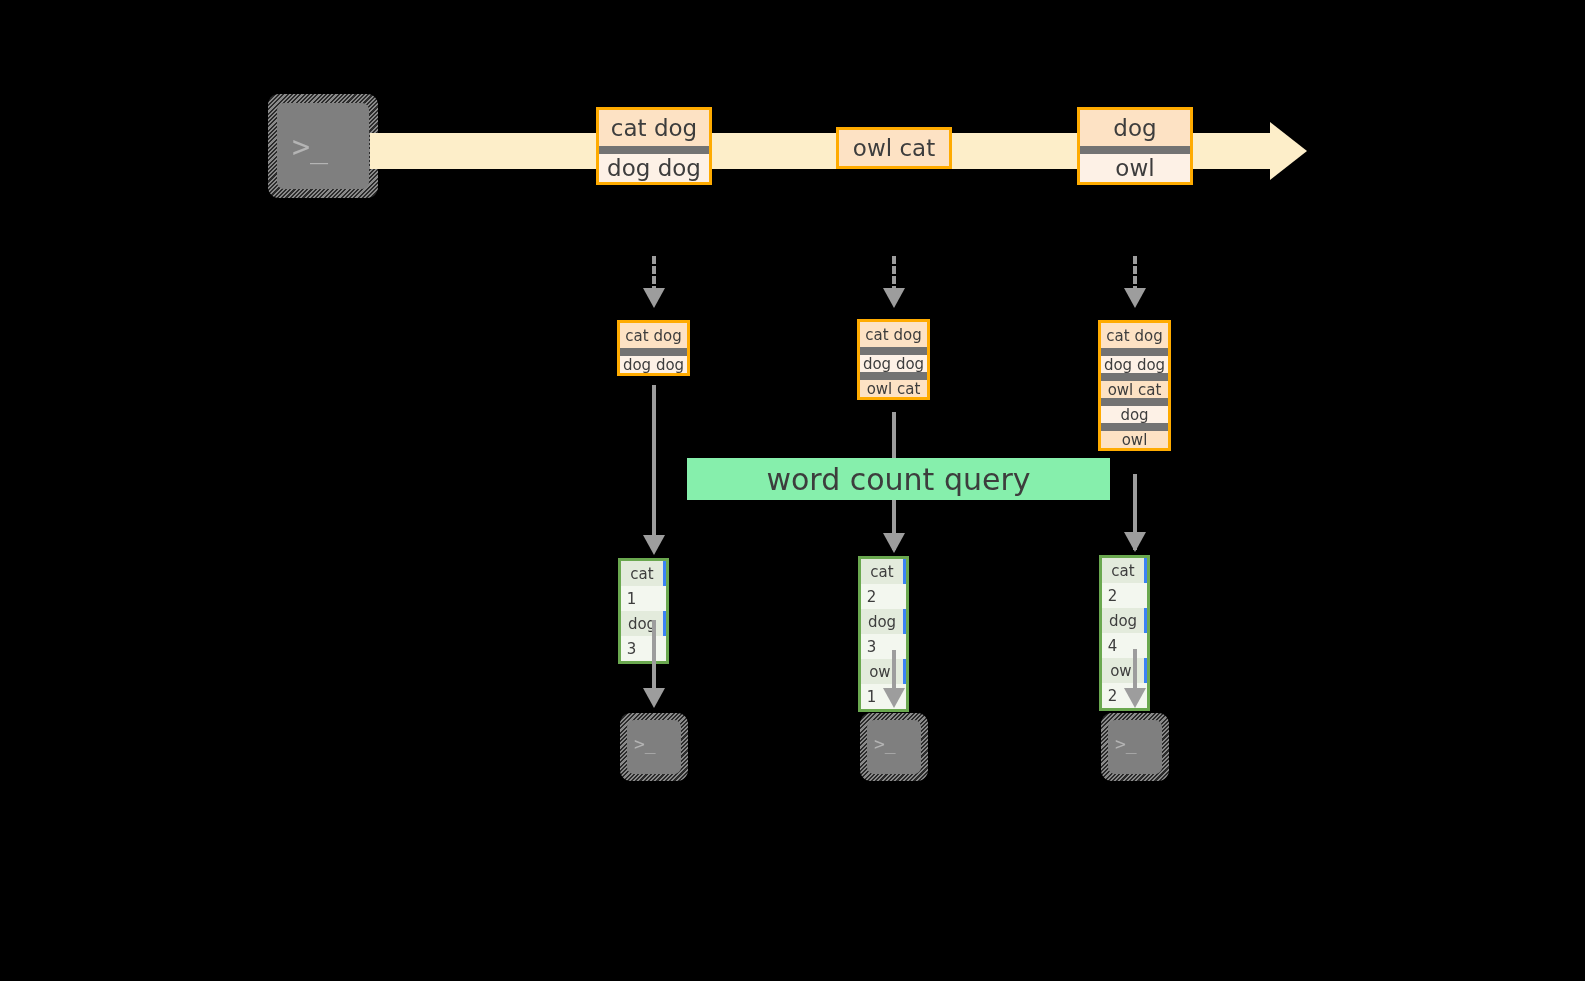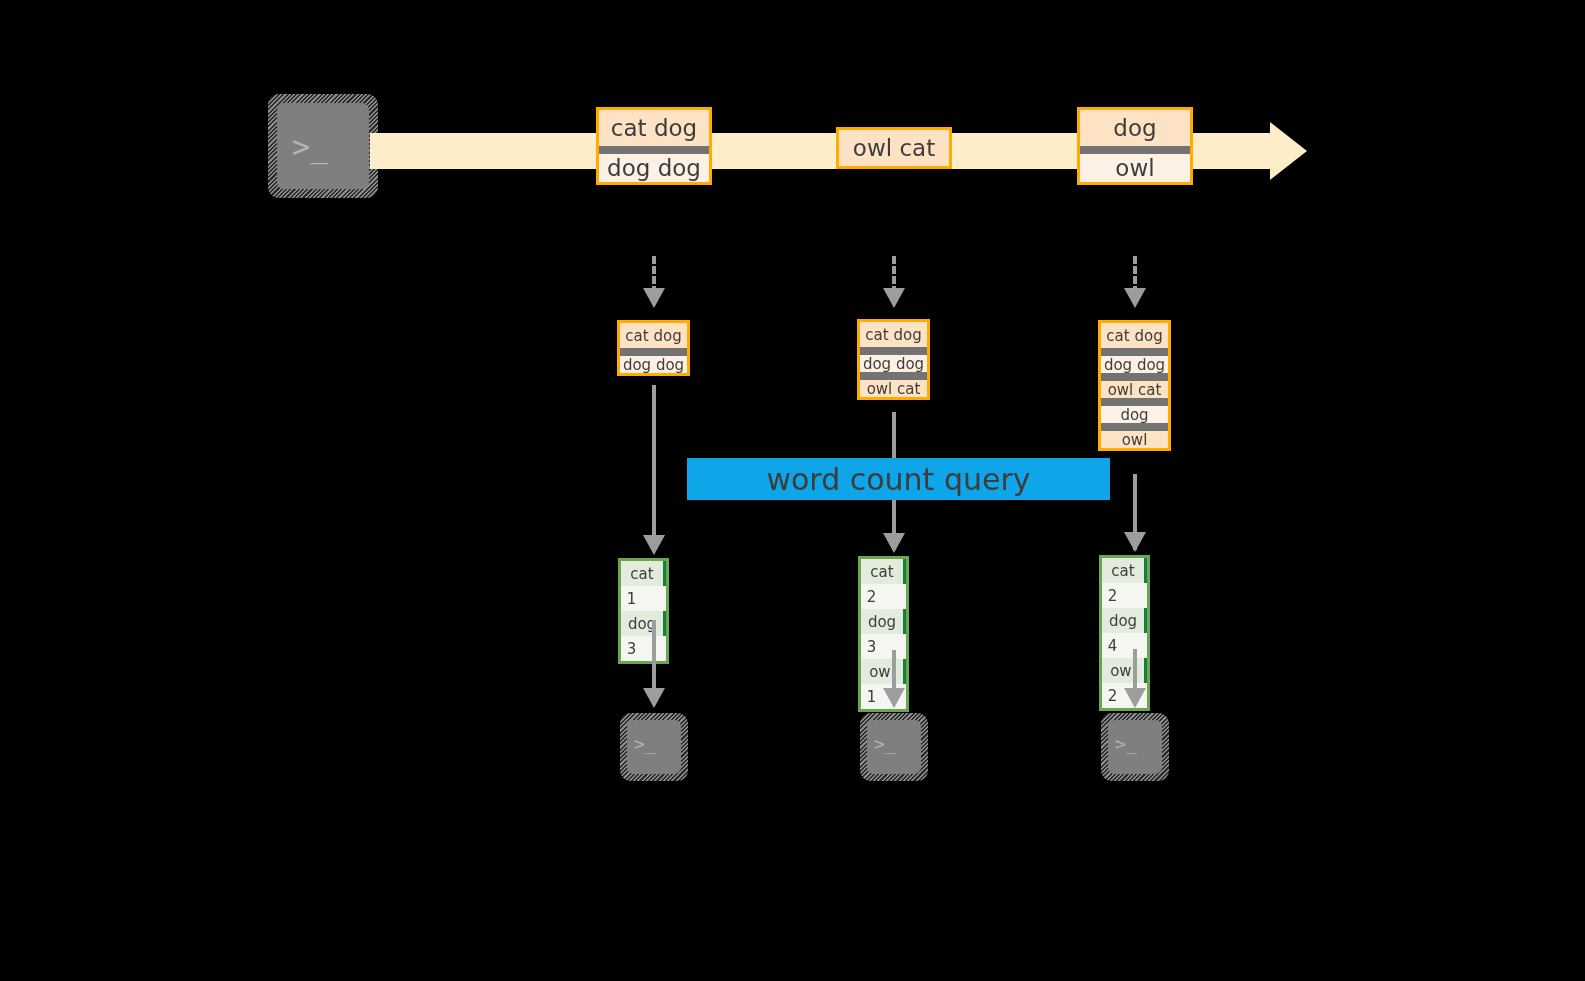--- a/index.html
+++ b/index.html
@@ -103,31 +103,31 @@
     height: 25px;
     display: flex;
     align-items: center;
     justify-content: center;
     font-size: 15px;
     color: #3d3d3d;
   }
   .res-word {
     width: 45px;
     background: #e3ebdc;
-    border-right: 3px solid #15803d;
+    border-right: 3px solid #3b82f6;
   }
   .res-count {
     width: 21px;
     background: #f3f7ef;
   }
 
   
   .query-label {
     position: absolute;
-    background: #0ea5e9;
+    background: #86efac;
     display: flex;
     align-items: center;
     justify-content: center;
     color: #3d3d3d;
     font-size: 30px;
     white-space: nowrap;
   }
 </style>
 </head>
 <body>

